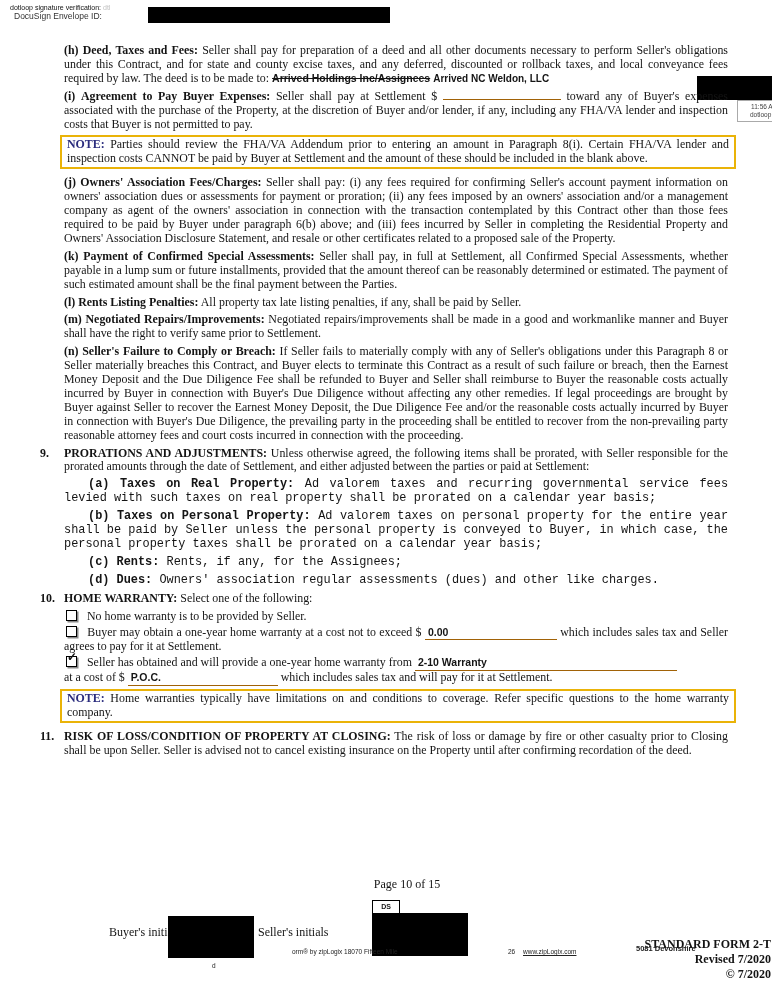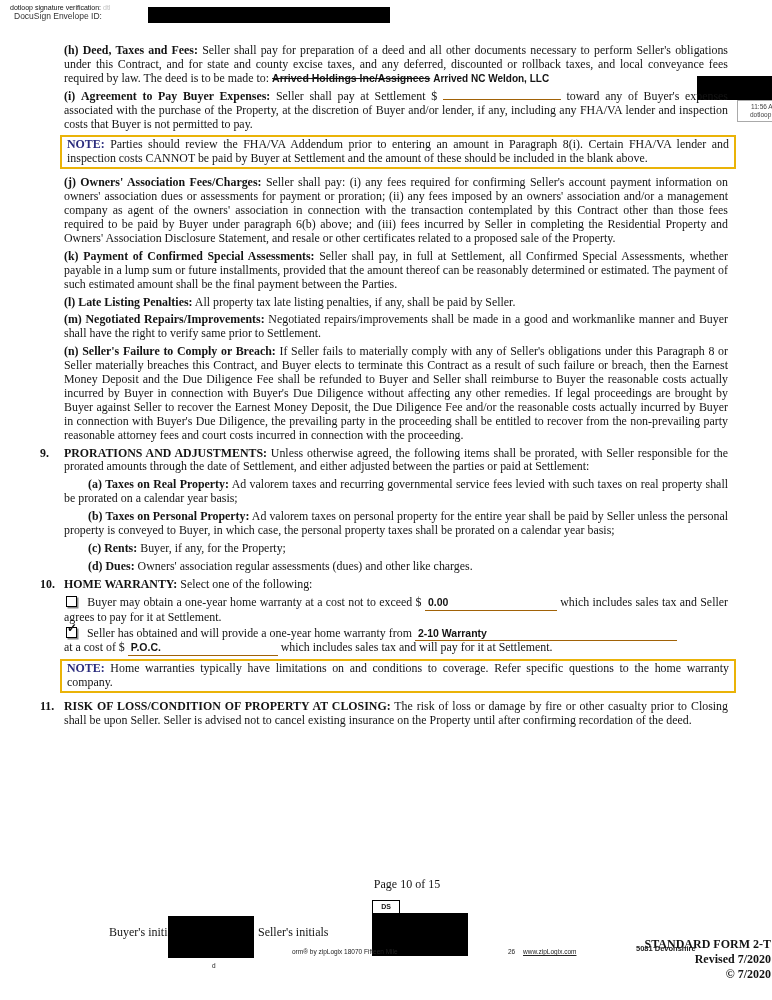--- a/index.html
+++ b/index.html
@@ -16,21 +16,21 @@
   .stamp{position:absolute;right:8px;top:100px;width:66px;background:#fff;border:1px solid #aaa;
          font-family:"Liberation Sans",sans-serif;font-size:6.5px;line-height:8px;color:#444;text-align:center;padding:2px 1px;}
 
   
   .content{position:absolute;left:64px;top:44px;width:664px;text-align:justify;}
   .para{margin:0 0 4px 0;}
   .plabel{font-weight:bold;}
   .ptitle{font-weight:bold;}
   .numpara{text-indent:-24px;}
   .pnum{display:inline-block;width:24px;font-weight:bold;text-indent:0;}
-  .subpara{text-indent:24px;}
+  .subpara{text-indent:24px;font-family:Liberation Mono, monospace;}
   .note{border:2px solid #eab308;margin:3px -8px 7px -4px;padding:1px 5px;}
   .note .ptitle{color:#2b2d7e;}
 
   
   .blank{display:inline-block;border-bottom:1px solid #a16207;vertical-align:baseline;text-align:left;text-indent:0;}
   .blank-expense{width:118px;}
   .blank-price{width:132px;}
   .blank-provider{width:262px;}
   .blank-cost{width:150px;}
   .fill{font-family:"Liberation Sans",sans-serif;font-size:10.5px;font-weight:bold;padding:0 3px;}
@@ -112,21 +112,21 @@
     </p>
 
     <p class="para">
       <span class="plabel">(k)</span>
       <b class="ptitle">Payment of Confirmed Special Assessments:</b>
       <span>Seller shall pay, in full at Settlement, all Confirmed Special Assessments, whether payable in a lump sum or future installments, provided that the amount thereof can be reasonably determined or estimated. The payment of such estimated amount shall be the final payment between the Parties.</span>
     </p>
 
     <p class="para">
       <span class="plabel">(l)</span>
-      <b class="ptitle">Late Listing Penalties:</b>
+      <b class="ptitle">Rents Listing Penalties:</b>
       <span>All property tax late listing penalties, if any, shall be paid by Seller.</span>
     </p>
 
     <p class="para">
       <span class="plabel">(m)</span>
       <b class="ptitle">Negotiated Repairs/Improvements:</b>
       <span>Negotiated repairs/improvements shall be made in a good and workmanlike manner and Buyer shall have the right to verify same prior to Settlement.</span>
     </p>
 
     <p class="para">
@@ -148,34 +148,38 @@
 
     <p class="para subpara">
       <span class="plabel">(b)</span>
       <b class="ptitle">Taxes on Personal Property:</b>
       <span>Ad valorem taxes on personal property for the entire year shall be paid by Seller unless the personal property is conveyed to Buyer, in which case, the personal property taxes shall be prorated on a calendar year basis;</span>
     </p>
 
     <p class="para subpara">
       <span class="plabel">(c)</span>
       <b class="ptitle">Rents:</b>
-      <span>Buyer, if any, for the Property;</span>
+      <span>Rents, if any, for the Assignees;</span>
     </p>
 
     <p class="para subpara">
       <span class="plabel">(d)</span>
       <b class="ptitle">Dues:</b>
       <span>Owners' association regular assessments (dues) and other like charges.</span>
     </p>
 
     <p class="para numpara">
       <span class="pnum">10.</span><b class="ptitle">HOME WARRANTY:</b>
       <span>Select one of the following:</span>
     </p>
 
+    <p class="para optpara">
+      <span class="cb"><span class="mark"></span></span>
+      <span>No home warranty is to be provided by Seller.</span>
+    </p>
 
     <p class="para optpara">
       <span class="cb"><span class="mark"></span></span>
       <span>Buyer may obtain a one-year home warranty at a cost not to exceed $</span>
       <span class="blank blank-price"><span class="fill">0.00</span></span>
       <span>which includes sales tax and Seller agrees to pay for it at Settlement.</span>
     </p>
 
     <p class="para optpara opt3a">
       <span class="cb"><span class="mark">✓</span></span>

